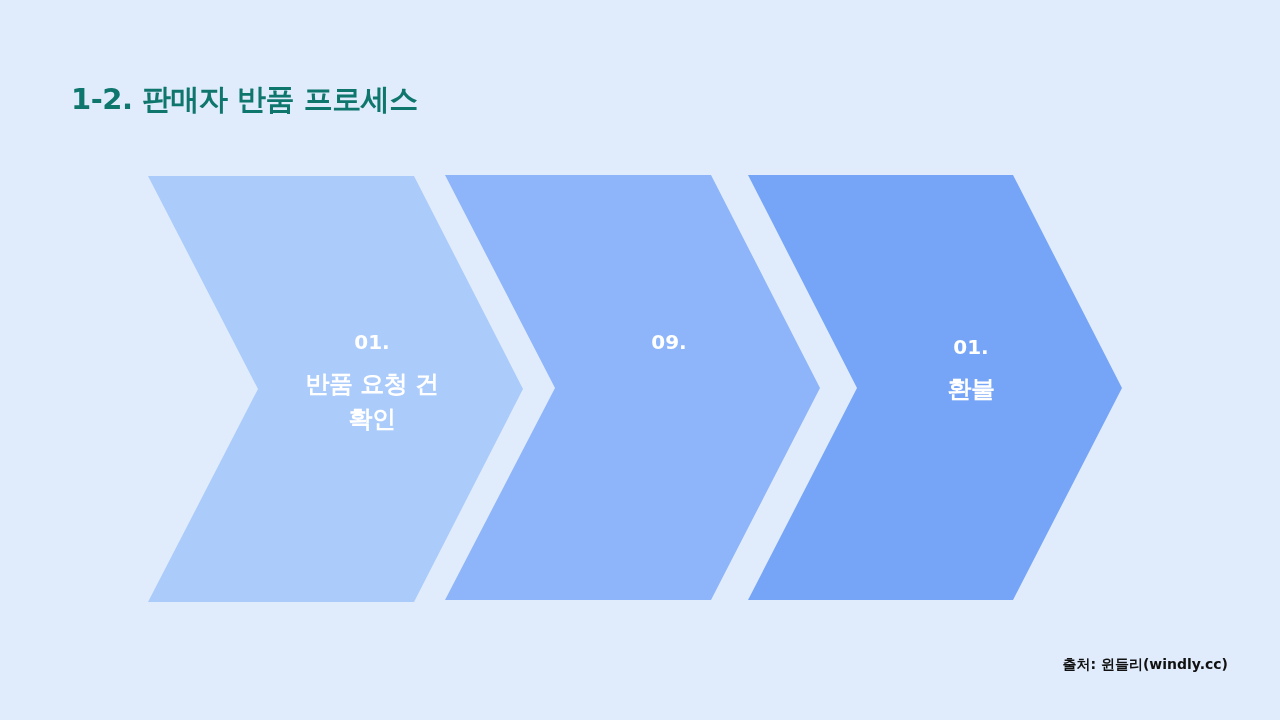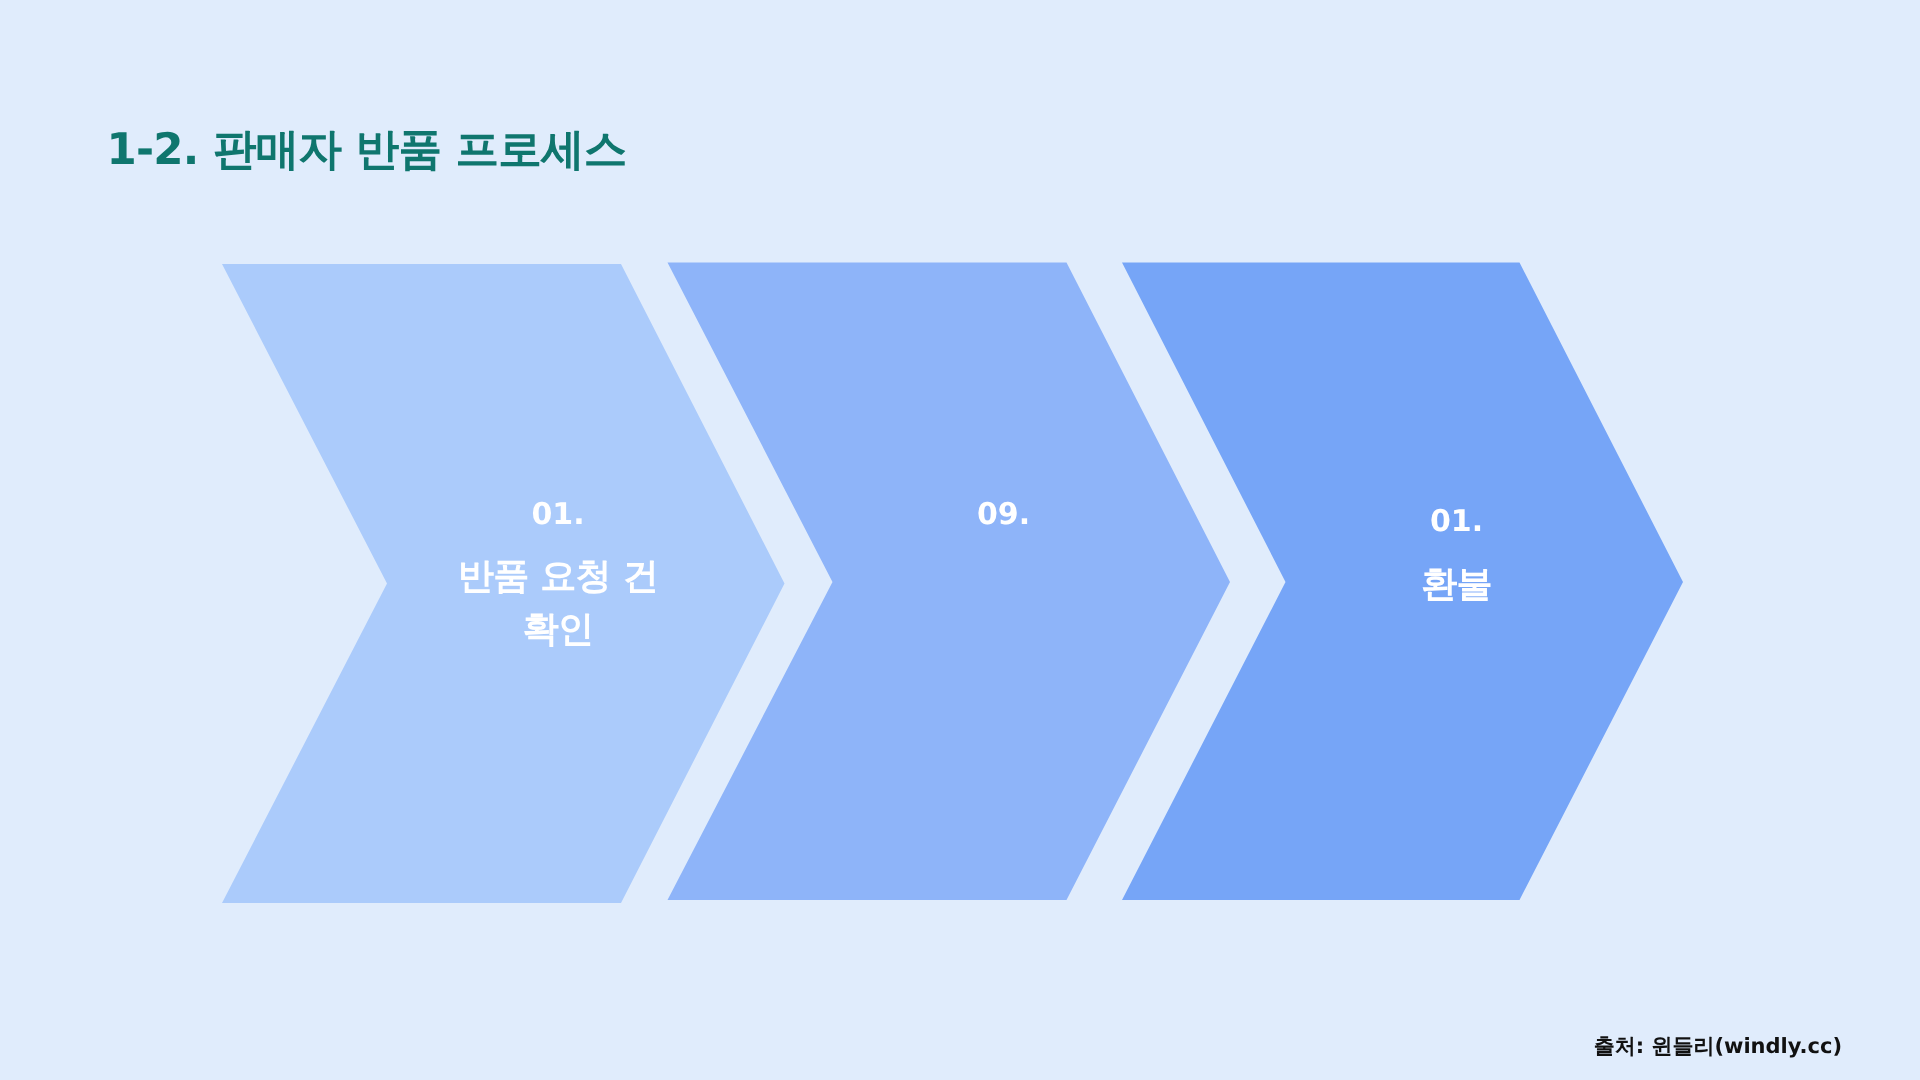--- a/index.html
+++ b/index.html
@@ -52,21 +52,21 @@
     }
     .step-text {
       display: block;
       font-size: 24px;
       line-height: 35px;
       letter-spacing: -0.5px;
     }
     .source {
       position: absolute;
       right: 52px;
-      top: 689px;
+      top: 656px;
       font-size: 14px;
       font-weight: 700;
       color: #111111;
       font-family: "DejaVu Sans", "Liberation Sans", sans-serif;
     }
   </style>
 </head>
 <body style="background: rgb(224, 236, 252);">
 
 <h1 class="page-title">1-2. 판매자 반품 프로세스</h1>

